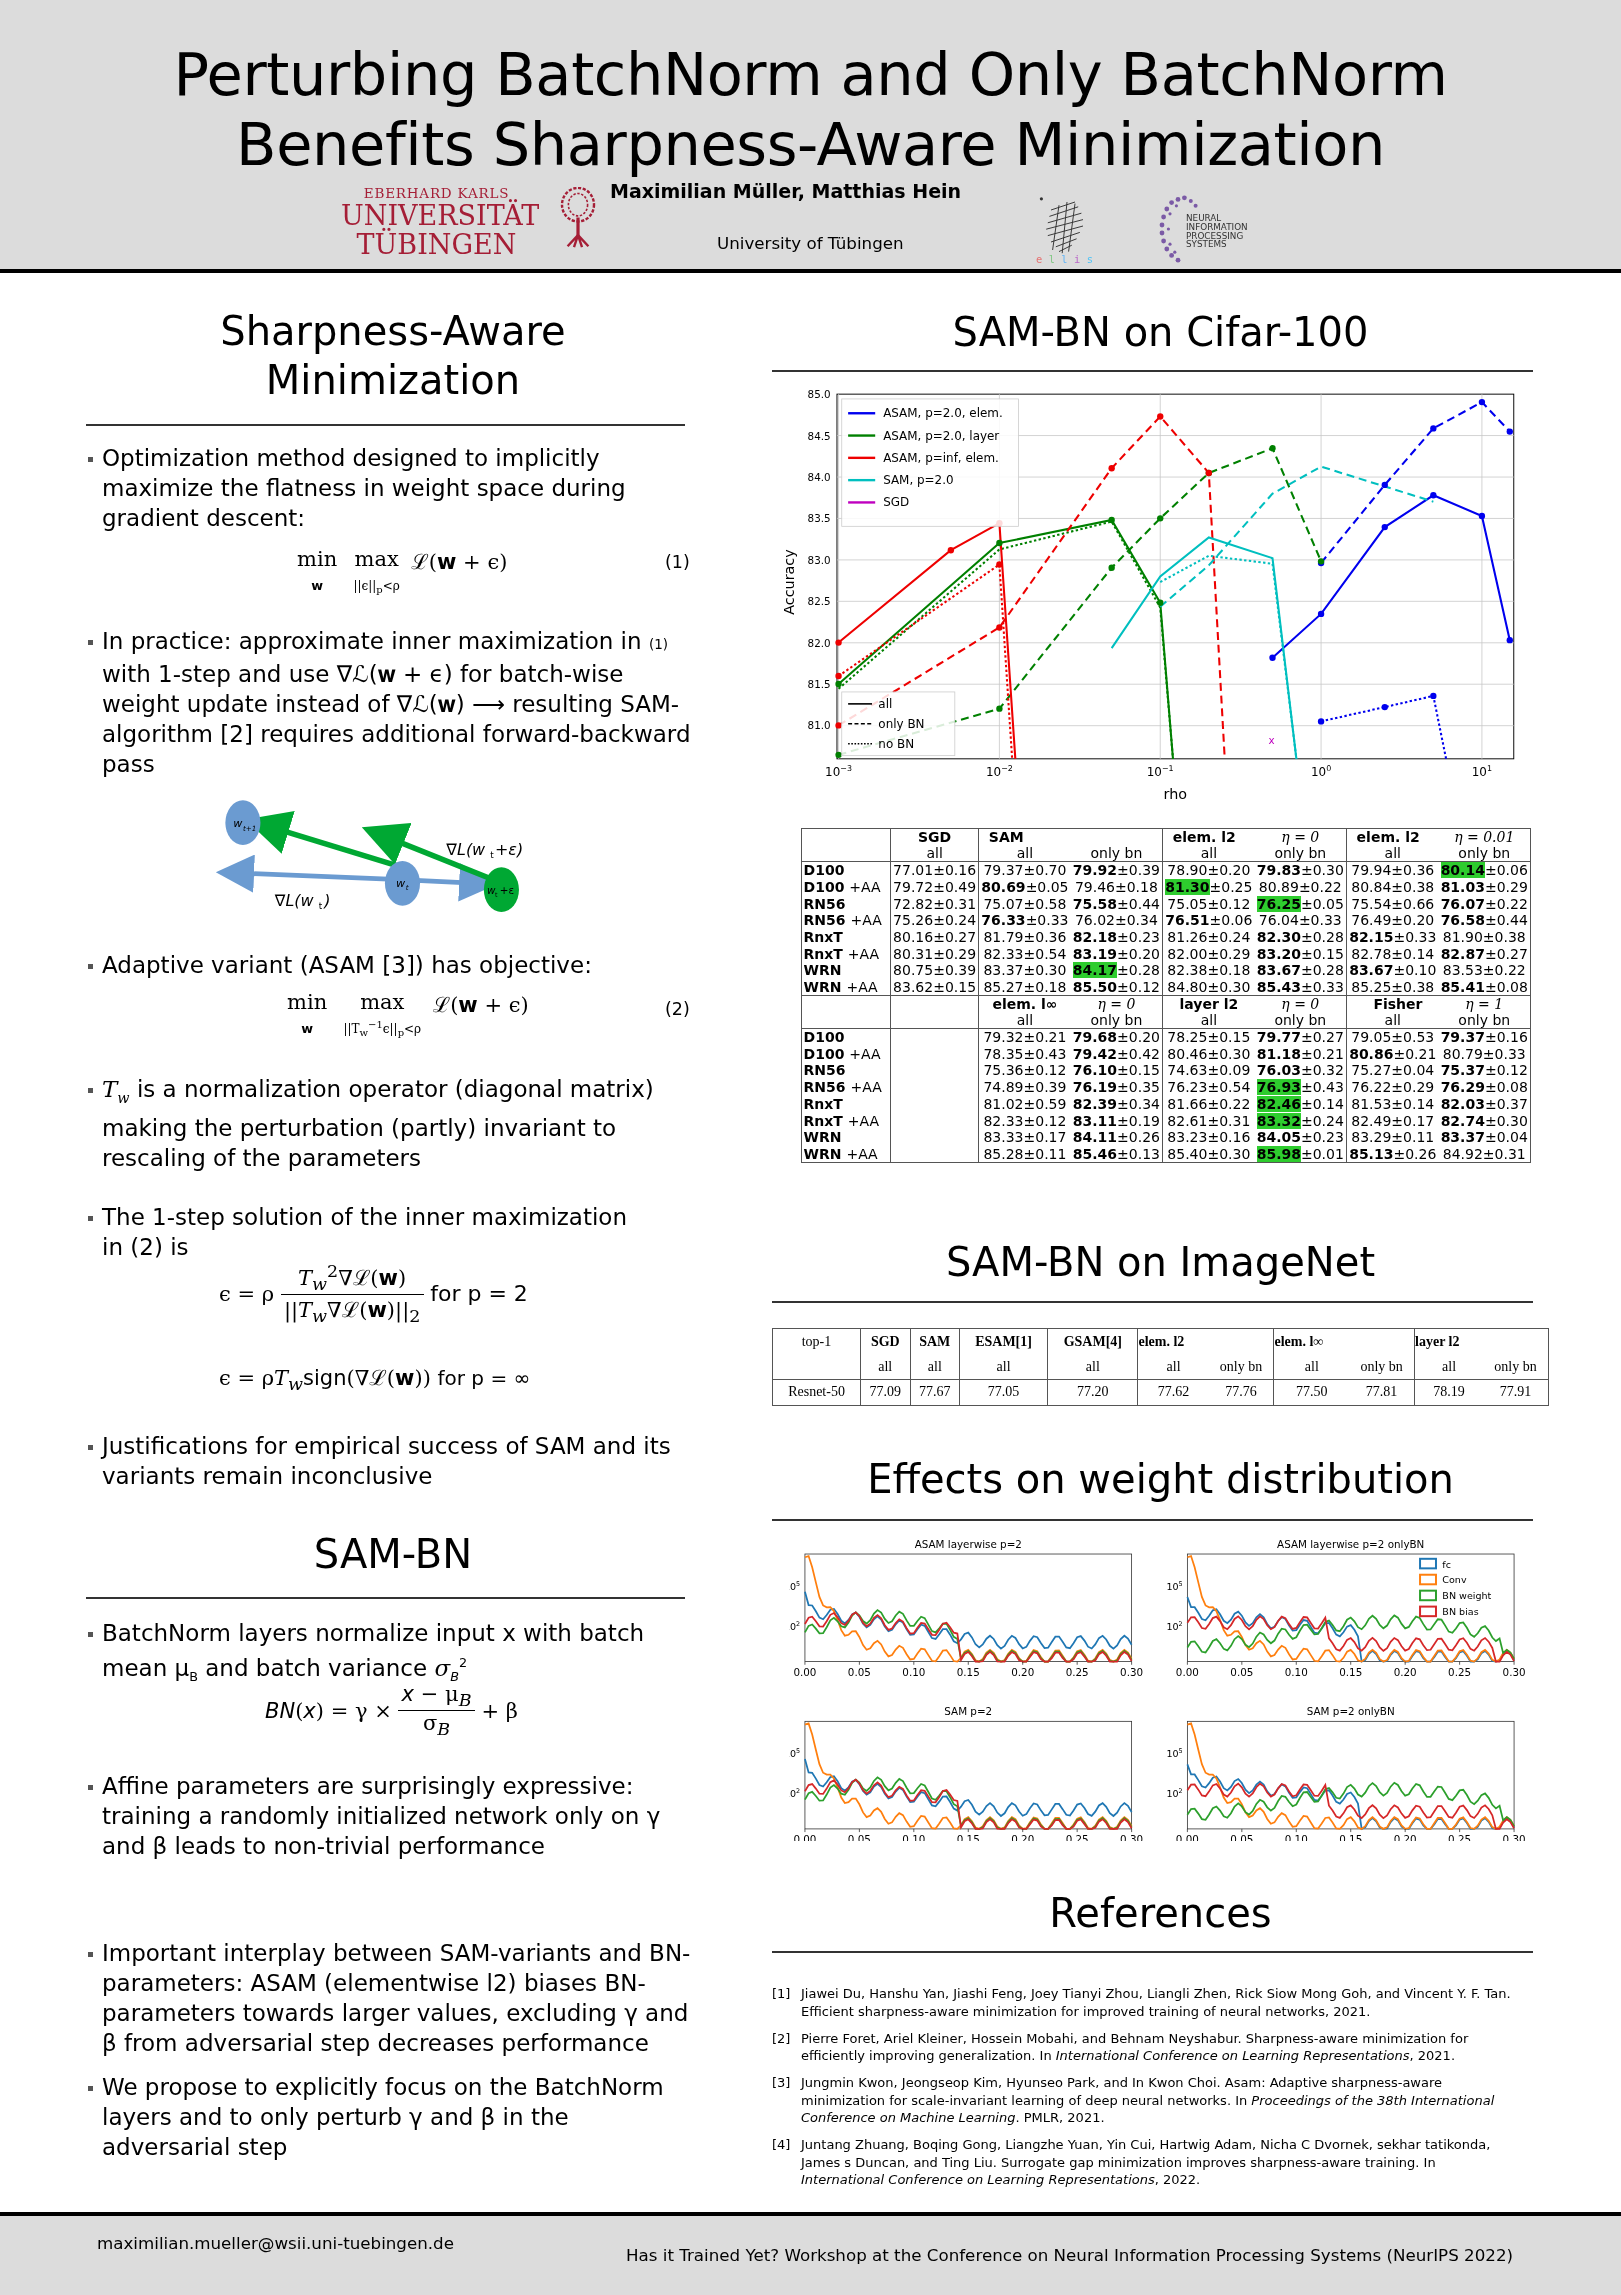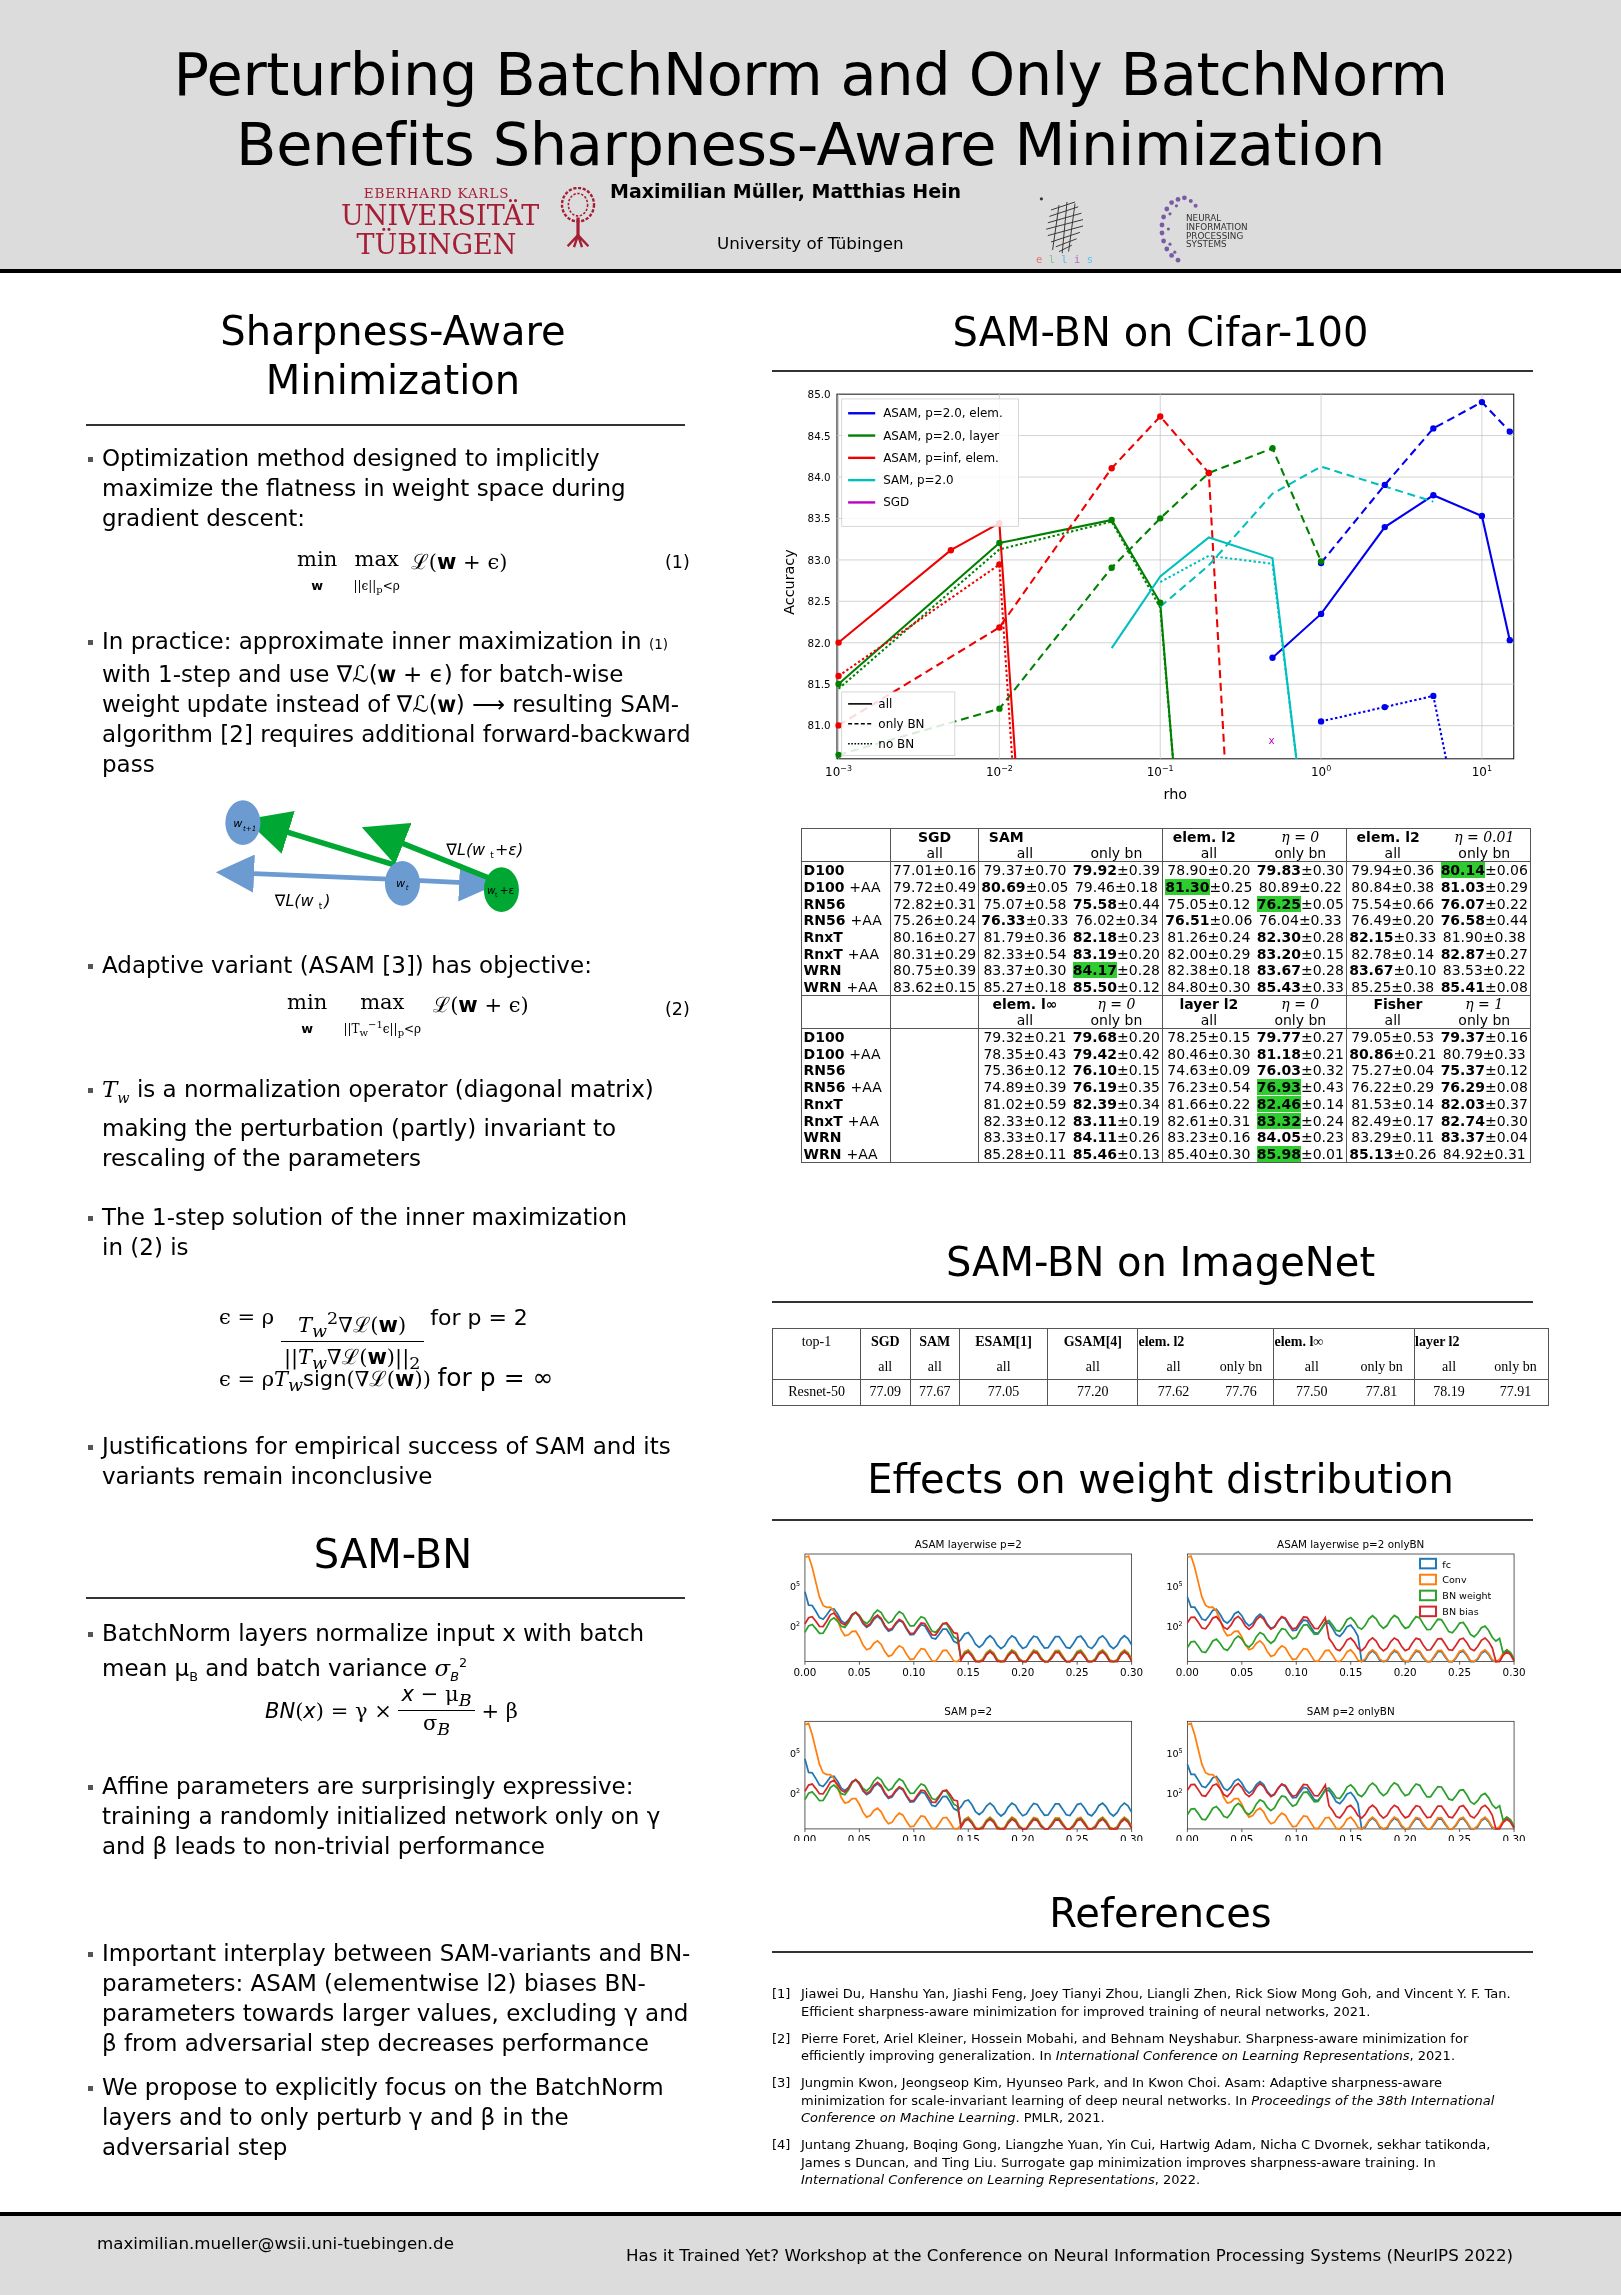--- a/index.html
+++ b/index.html
@@ -191,30 +191,30 @@
   <span>is a normalization operator (diagonal matrix) making the perturbation (partly) invariant to rescaling of the parameters</span>
 </div>
 
 <div class="bullet" style="top:1202px;">
   <div>The 1-step solution of the inner maximization</div>
   <div>in (2) is</div>
 </div>
 
 <div class="eq" style="left:219px;top:1261px;">
   <span style="vertical-align:middle;">ϵ = ρ</span>
-  <span style="display:inline-block;vertical-align:middle;text-align:center;margin-top:47px;">
+  <span style="display:inline-block;vertical-align:middle;text-align:center;">
     <span style="display:block;border-bottom:1.2px solid #000;padding:0 3.2px;"><i>T</i><sub><i>w</i></sub><sup>2</sup>∇ℒ(<b style="font-family:'DejaVu Sans',sans-serif;">w</b>)</span>
     <span style="display:block;padding:0 3.2px;">||<i>T</i><sub><i>w</i></sub>∇ℒ(<b style="font-family:'DejaVu Sans',sans-serif;">w</b>)||<sub>2</sub></span>
   </span>
   <span style="vertical-align:middle;font-family:'DejaVu Sans',sans-serif;font-size:22px;">for p = 2</span>
 </div>
 
 <div class="eq" style="left:219px;top:1363px;">
   <span>ϵ = ρ<i>T</i><sub><i>w</i></sub><span style="font-family:'DejaVu Sans',sans-serif;">sign</span>(∇ℒ(<b style="font-family:'DejaVu Sans',sans-serif;">w</b>)) </span>
-  <span style="font-family:'DejaVu Sans',sans-serif;font-size:25px;">for p = ∞</span>
+  <span style="font-family:'DejaVu Sans',sans-serif;font-size:20px;">for p = ∞</span>
 </div>
 
 <div class="bullet" style="top:1431px;">Justifications for empirical success of SAM and its variants remain inconclusive</div>
 
 <div class="section-title" style="position:absolute;left:86px;top:1530px;width:614px;font-size:40px;line-height:49px;">SAM-BN</div>
 <div class="rule" style="left:86px;top:1597px;width:599px;"></div>
 
 <div class="bullet" style="top:1618px;">
   <div>BatchNorm layers normalize input x with batch</div>
   <div><span>mean μ</span><sub style="font-size:12.8px;">B</sub> and batch variance <span class="m">σ</span><sub style="font-size:12.8px;"><i>B</i></sub><sup style="font-size:12.8px;">2</sup></div>

